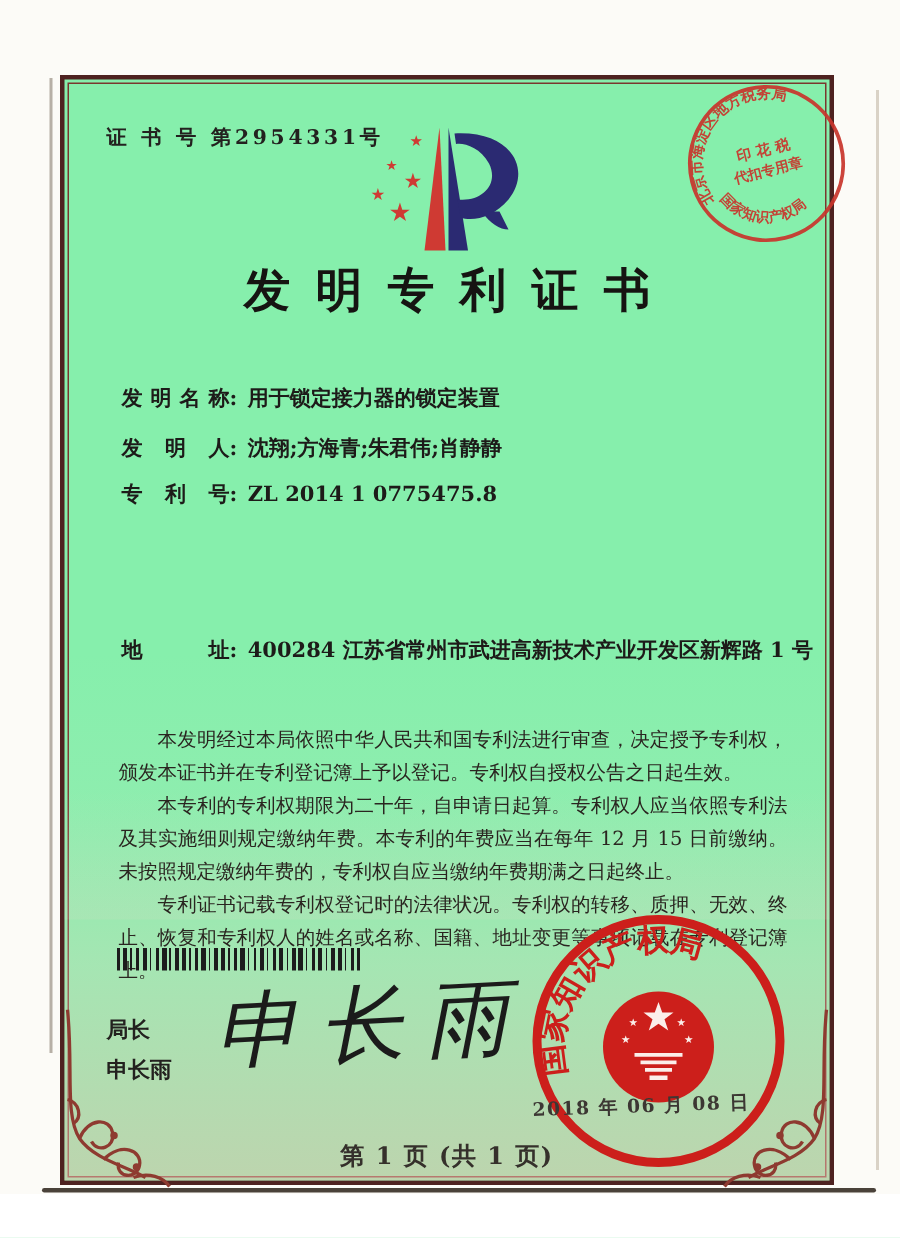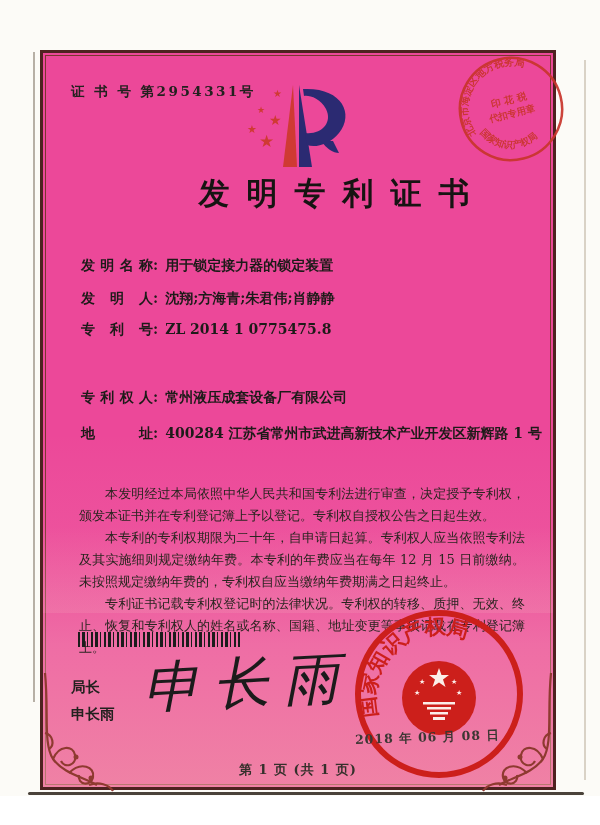--- a/index.html
+++ b/index.html
@@ -9,33 +9,33 @@
     font-family:"DejaVu Serif","Liberation Serif",serif;
     color:#1c1c1c;
   }
   
   .spine-shadow{position:absolute;left:33px;top:52px;width:2px;height:650px;background:#7d7264;opacity:.55;}
   .bottom-edge{position:absolute;left:28px;top:792px;width:556px;height:3px;background:#4a423a;border-radius:2px;}
   .bottom-white{position:absolute;left:0;top:796px;width:600px;height:29px;background:#ffffff;}
   .right-edge{position:absolute;left:584px;top:60px;width:2px;height:720px;background:#d9d2c6;}
 
   
-  .frame{position:absolute;left:40px;top:50px;width:510px;height:734px;border:3px solid #4e2220;background:#ec4899;}
+  .frame{position:absolute;left:40px;top:50px;width:510px;height:734px;border:3px solid #4e2220;background:#86efac;}
   .frame-inner{position:absolute;inset:2px;border:1px solid #7a372e;pointer-events:none;}
   .pink-tint{position:absolute;left:0;right:0;bottom:0;height:260px;pointer-events:none;
     background:linear-gradient(180deg, rgba(246,205,196,0) 0%, rgba(246,205,196,.28) 45%, rgba(243,186,176,.5) 100%);}
   .pink-mid{position:absolute;left:0;right:0;top:380px;height:180px;pointer-events:none;
     background:linear-gradient(180deg, rgba(248,216,208,0) 0%, rgba(248,216,208,.12) 100%);}
 
   .cert-no{position:absolute;left:28px;top:30px;font-size:13.5px;letter-spacing:2.5px;font-weight:bold;color:#23211f;}
 
   .logo{position:absolute;left:186px;top:26px;width:140px;height:92px;}
 
   .title{position:absolute;left:0;top:120px;width:100%;text-align:center;
-    font-size:31px;font-weight:bold;letter-spacing:17px;padding-left:17px;box-sizing:border-box;color:#161412;margin-left:36px;}
+    font-size:31px;font-weight:bold;letter-spacing:17px;padding-left:17px;box-sizing:border-box;color:#161412;}
 
   .field-row{position:absolute;left:38px;font-size:14px;font-weight:bold;white-space:nowrap;color:#1d1b19;}
   .flabel{display:inline-block;width:72px;text-align:justify;text-align-last:justify;}
   .fcolon{display:inline-block;margin-right:7px;}
   .row-a{top:204px}.row-b{top:237px}.row-c{top:268px}.row-d{top:302px}
   .row-e{top:336px}.row-f{top:372px}.row-g{top:406px}
   .grant-no{position:absolute;left:285px;top:0;}
 
   .paragraphs{position:absolute;left:36px;top:430px;width:446px;font-size:13px;line-height:22px;
     text-align:justify;color:#2a2520;}
@@ -45,21 +45,21 @@
     background:repeating-linear-gradient(90deg,#1c1c1c 0 2px,transparent 2px 4px,#1c1c1c 4px 7px,transparent 7px 9px,#1c1c1c 9px 10px,transparent 10px 13px);}
 
   .director-block{position:absolute;left:28px;top:620px;font-size:14.5px;font-weight:bold;line-height:27px;color:#23211f;}
   .signature{position:absolute;left:100px;top:592px;width:250px;font-size:56px;letter-spacing:14px;
     color:#1b1b1b;transform:rotate(-3deg);font-style:italic;white-space:nowrap;}
 
   .seal{position:absolute;left:308px;top:553px;width:176px;height:176px;}
   .seal-date{position:absolute;left:312px;top:676px;width:170px;font-size:12.5px;font-weight:bold;
     color:#3c3733;letter-spacing:1px;transform:rotate(-2deg);white-space:nowrap;}
 
-  .footer{position:absolute;left:0;top:708px;width:100%;text-align:center;font-size:13px;
+  .footer{position:absolute;left:0;top:708px;width:100%;text-align:center;font-size:16px;
     font-weight:bold;color:#35302b;letter-spacing:1px;}
 
   .ornament{position:absolute;width:78px;height:120px;}
   .orn-left{left:-4px;bottom:-6px;}
   .orn-right{right:-4px;bottom:-6px;transform:scaleX(-1);}
 
   .tax-stamp{position:absolute;left:454px;top:52px;width:114px;height:114px;transform:rotate(-14deg);opacity:.92;}
 </style>
 </head>
 <body>
@@ -91,23 +91,20 @@
     <div class="title">发明专利证书</div>
 
     <div class="field-row row-a">
       <span class="flabel">发明名称</span><span class="fcolon">:</span><span class="fvalue">用于锁定接力器的锁定装置</span>
     </div>
     <div class="field-row row-b">
       <span class="flabel">发明人</span><span class="fcolon">:</span><span class="fvalue">沈翔;方海青;朱君伟;肖静静</span>
     </div>
     <div class="field-row row-c">
       <span class="flabel">专利号</span><span class="fcolon">:</span><span class="fvalue">ZL 2014 1 0775475.8</span>
-    </div>
-    <div class="field-row row-e">
-      <span class="flabel">专利权人</span><span class="fcolon">:</span><span class="fvalue">常州液压成套设备厂有限公司</span>
     </div>
     <div class="field-row row-f">
       <span class="flabel">地址</span><span class="fcolon">:</span><span class="fvalue">400284 江苏省常州市武进高新技术产业开发区新辉路 1 号</span>
     </div>
 
     <div class="paragraphs">
       <p>本发明经过本局依照中华人民共和国专利法进行审查，决定授予专利权，颁发本证书并在专利登记簿上予以登记。专利权自授权公告之日起生效。</p>
       <p>本专利的专利权期限为二十年，自申请日起算。专利权人应当依照专利法及其实施细则规定缴纳年费。本专利的年费应当在每年 12 月 15 日前缴纳。未按照规定缴纳年费的，专利权自应当缴纳年费期满之日起终止。</p>
       <p>专利证书记载专利权登记时的法律状况。专利权的转移、质押、无效、终止、恢复和专利权人的姓名或名称、国籍、地址变更等事项记载在专利登记簿上。</p>
     </div>

